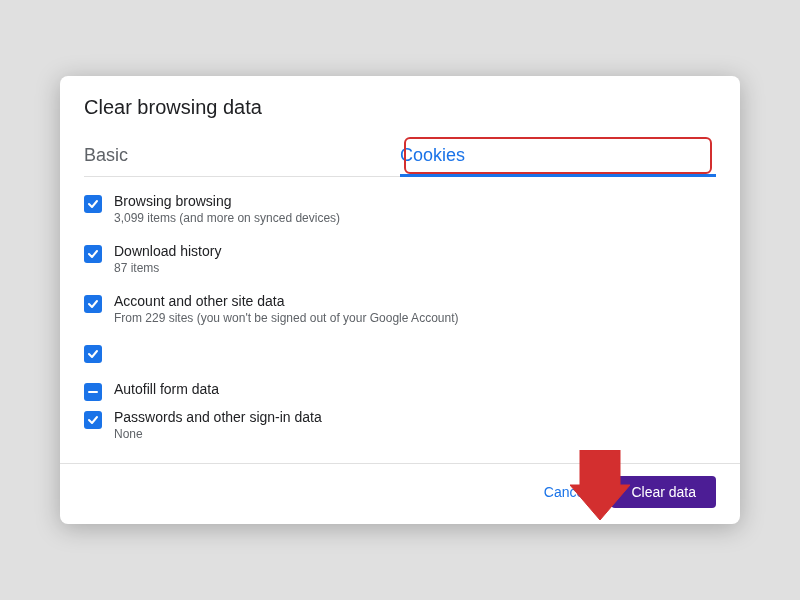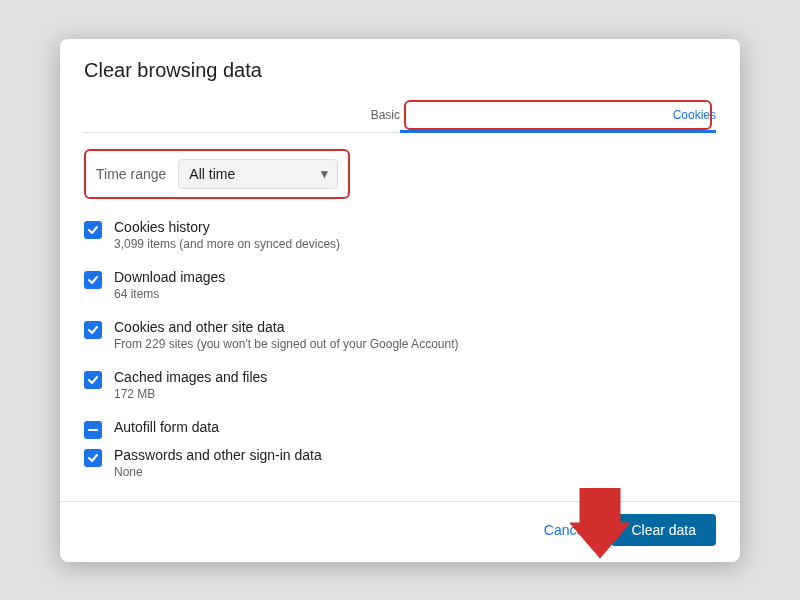--- a/index.html
+++ b/index.html
@@ -30,23 +30,23 @@
       color: #202124;
       margin-bottom: 16px;
     }
     .tabs {
       display: flex;
       border-bottom: 1px solid #e0e0e0;
       position: relative;
     }
     .tab {
       flex: 1;
-      text-align: right;
+      text-align: left;
       padding: 10px 0;
-      font-size: 12px;
+      font-size: 18px;
       cursor: pointer;
       color: #5f6368;
       position: relative;
     }
     .tab.active {
       color: #1a73e8;
       font-weight: 500;
     }
     .tab.active::after {
       content: '';
@@ -168,21 +168,21 @@
       background: transparent;
       border: none;
       color: #1a73e8;
       font-size: 14px;
       font-weight: 500;
       padding: 8px 16px;
       border-radius: 4px;
       cursor: pointer;
     }
     .btn-clear {
-      background: #0369a1;
+      background: #4c1d95;
       border: none;
       color: white;
       font-size: 14px;
       font-weight: 500;
       padding: 8px 20px;
       border-radius: 4px;
       cursor: pointer;
     }
     
     .red-arrow {
@@ -201,79 +201,62 @@
   <div class="dialog-header">
     <div class="dialog-title">Clear browsing data</div>
     <div class="tabs">
       <div class="tab">Basic</div>
       <div class="tab active">Cookies</div>
       <div class="tab-advanced-outline"></div>
     </div>
   </div>
 
   <div class="dialog-body">
-    <div class="time-range-row">
-      <span class="time-range-label">Time range</span>
-      <div class="select-wrapper">
-        <select class="time-range-select">
-          <option>Last hour</option>
-          <option>Last 24 hours</option>
-          <option>Last 7 days</option>
-          <option>Last 4 weeks</option>
-          <option selected="">All time</option>
-        </select>
-        <span class="select-arrow">▼</span>
-      </div>
-    </div>
-
-    <div class="checkbox-item">
-      <div class="checkbox">
-        <svg viewBox="0 0 12 12" fill="none">
-            <polyline points="2,6 5,9 10,3" stroke="white" stroke-width="2" stroke-linecap="round" stroke-linejoin="round"></polyline>
-          </svg>
-      </div>
-      <div class="item-text">
-        <div class="item-title">Cookies history</div>
+
+    <div class="checkbox-item">
+      <div class="checkbox">
+        <svg viewBox="0 0 12 12" fill="none">
+            <polyline points="2,6 5,9 10,3" stroke="white" stroke-width="2" stroke-linecap="round" stroke-linejoin="round"></polyline>
+          </svg>
+      </div>
+      <div class="item-text">
+        <div class="item-title">Browsing browsing</div>
         <div class="item-subtitle">3,099 items (and more on synced devices)</div>
       </div>
     </div>
 
     <div class="checkbox-item">
       <div class="checkbox">
         <svg viewBox="0 0 12 12" fill="none">
             <polyline points="2,6 5,9 10,3" stroke="white" stroke-width="2" stroke-linecap="round" stroke-linejoin="round"></polyline>
           </svg>
       </div>
       <div class="item-text">
-        <div class="item-title">Download images</div>
-        <div class="item-subtitle">64 items</div>
-      </div>
-    </div>
-
-    <div class="checkbox-item">
-      <div class="checkbox">
-        <svg viewBox="0 0 12 12" fill="none">
-            <polyline points="2,6 5,9 10,3" stroke="white" stroke-width="2" stroke-linecap="round" stroke-linejoin="round"></polyline>
-          </svg>
-      </div>
-      <div class="item-text">
-        <div class="item-title">Cookies and other site data</div>
+        <div class="item-title">Download history</div>
+        <div class="item-subtitle">87 items</div>
+      </div>
+    </div>
+
+    <div class="checkbox-item">
+      <div class="checkbox">
+        <svg viewBox="0 0 12 12" fill="none">
+            <polyline points="2,6 5,9 10,3" stroke="white" stroke-width="2" stroke-linecap="round" stroke-linejoin="round"></polyline>
+          </svg>
+      </div>
+      <div class="item-text">
+        <div class="item-title">Account and other site data</div>
         <div class="item-subtitle">From 229 sites (you won't be signed out of your Google Account)</div>
       </div>
     </div>
 
     <div class="checkbox-item">
       <div class="checkbox">
         <svg viewBox="0 0 12 12" fill="none">
             <polyline points="2,6 5,9 10,3" stroke="white" stroke-width="2" stroke-linecap="round" stroke-linejoin="round"></polyline>
           </svg>
-      </div>
-      <div class="item-text">
-        <div class="item-title">Cached images and files</div>
-        <div class="item-subtitle">172 MB</div>
       </div>
     </div>
 
     <div class="checkbox-item" style="margin-bottom:8px;">
       <div class="checkbox partial">
         <svg viewBox="0 0 12 12" fill="none">
             <line x1="2" y1="6" x2="10" y2="6" stroke="white" stroke-width="2" stroke-linecap="round"></line>
           </svg>
       </div>
       <div class="item-text">

